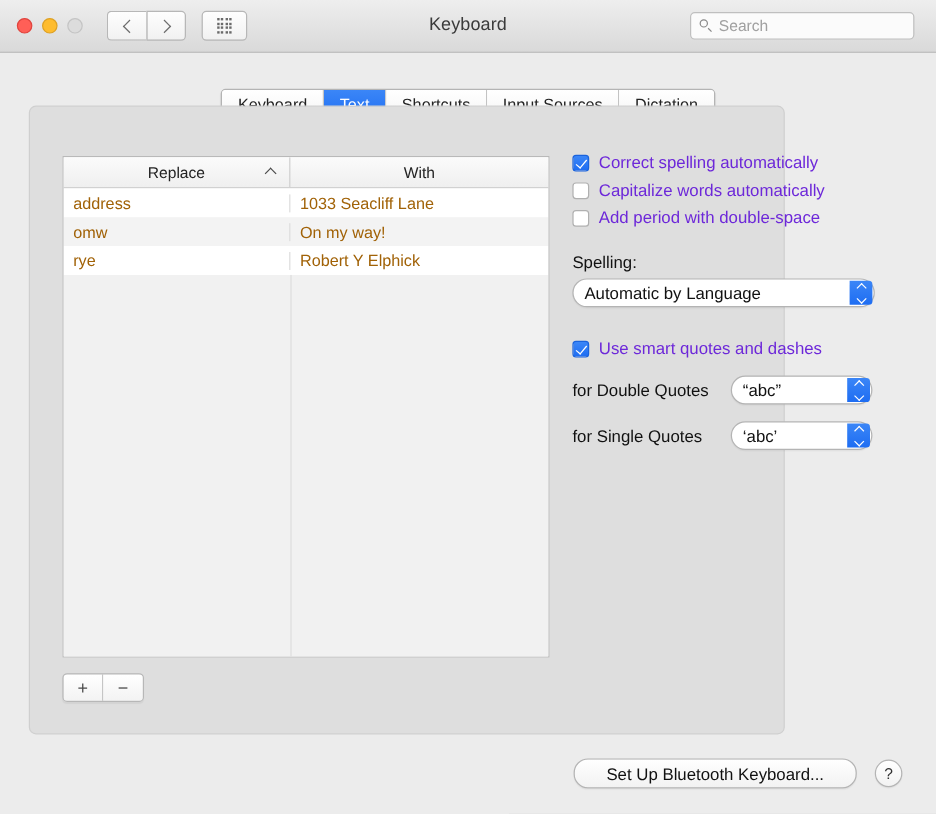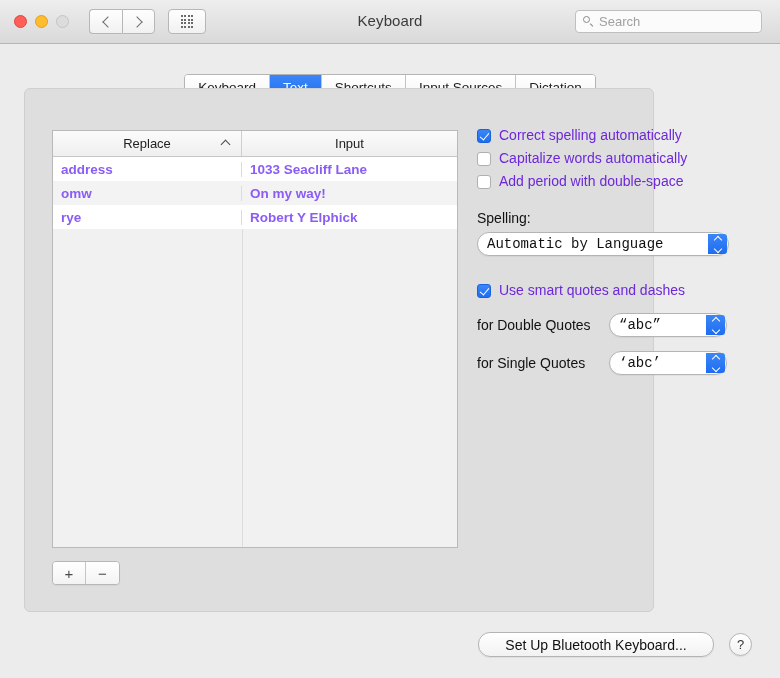--- a/index.html
+++ b/index.html
@@ -239,26 +239,25 @@
   .row {
     position: relative;
     display: flex;
     height: 24px;
     align-items: center;
   }
   .row.odd  { background: #ffffff; }
   .row.even { background: #f3f3f3; align-items: center; }
   .cell {
     font-size: 13.5px;
-    color: #8b5cf6;
+    color: #a16207;
     padding-left: 8px;
     box-sizing: border-box;
     overflow: hidden;
     white-space: nowrap;
-    font-weight: bold;
   }
   .cell.c1 { width: 189px; border-right: 1px solid #dcdcdc; }
   .cell.c2 { width: 215px; }
   .filler {
     position: absolute;
     left: 0; right: 0;
     top: 72px;
     bottom: 0;
     background: #f1f1f1;
   }
@@ -346,21 +345,20 @@
   .popup {
     position: relative;
     height: 24px;
     background: #fff;
     border: 1px solid #b4b4b4;
     border-radius: 12px;
     box-sizing: border-box;
     display: flex;
     align-items: center;
     box-shadow: 0 1px 1px rgba(0,0,0,0.05);
-    font-family: Liberation Mono, monospace;
   }
   .popup .val {
     font-size: 14px;
     color: #111;
     padding-left: 9px;
     white-space: nowrap;
   }
   .stepper {
     position: absolute;
     right: 1px;
@@ -499,21 +497,21 @@
 
   <div class="panel">
 
     <div class="table-wrap">
       <div class="thead">
         <div class="th c1">
           <span>Replace</span>
           <span class="sortchev"></span>
         </div>
         <div class="th c2">
-          <span>Input</span>
+          <span>With</span>
         </div>
       </div>
       <div class="tbody">
         <div class="filler">
           <div class="divider"></div>
         </div>
         <div class="row odd">
           <div class="cell c1">address</div>
           <div class="cell c2">1033 Seacliff Lane</div>
         </div>

